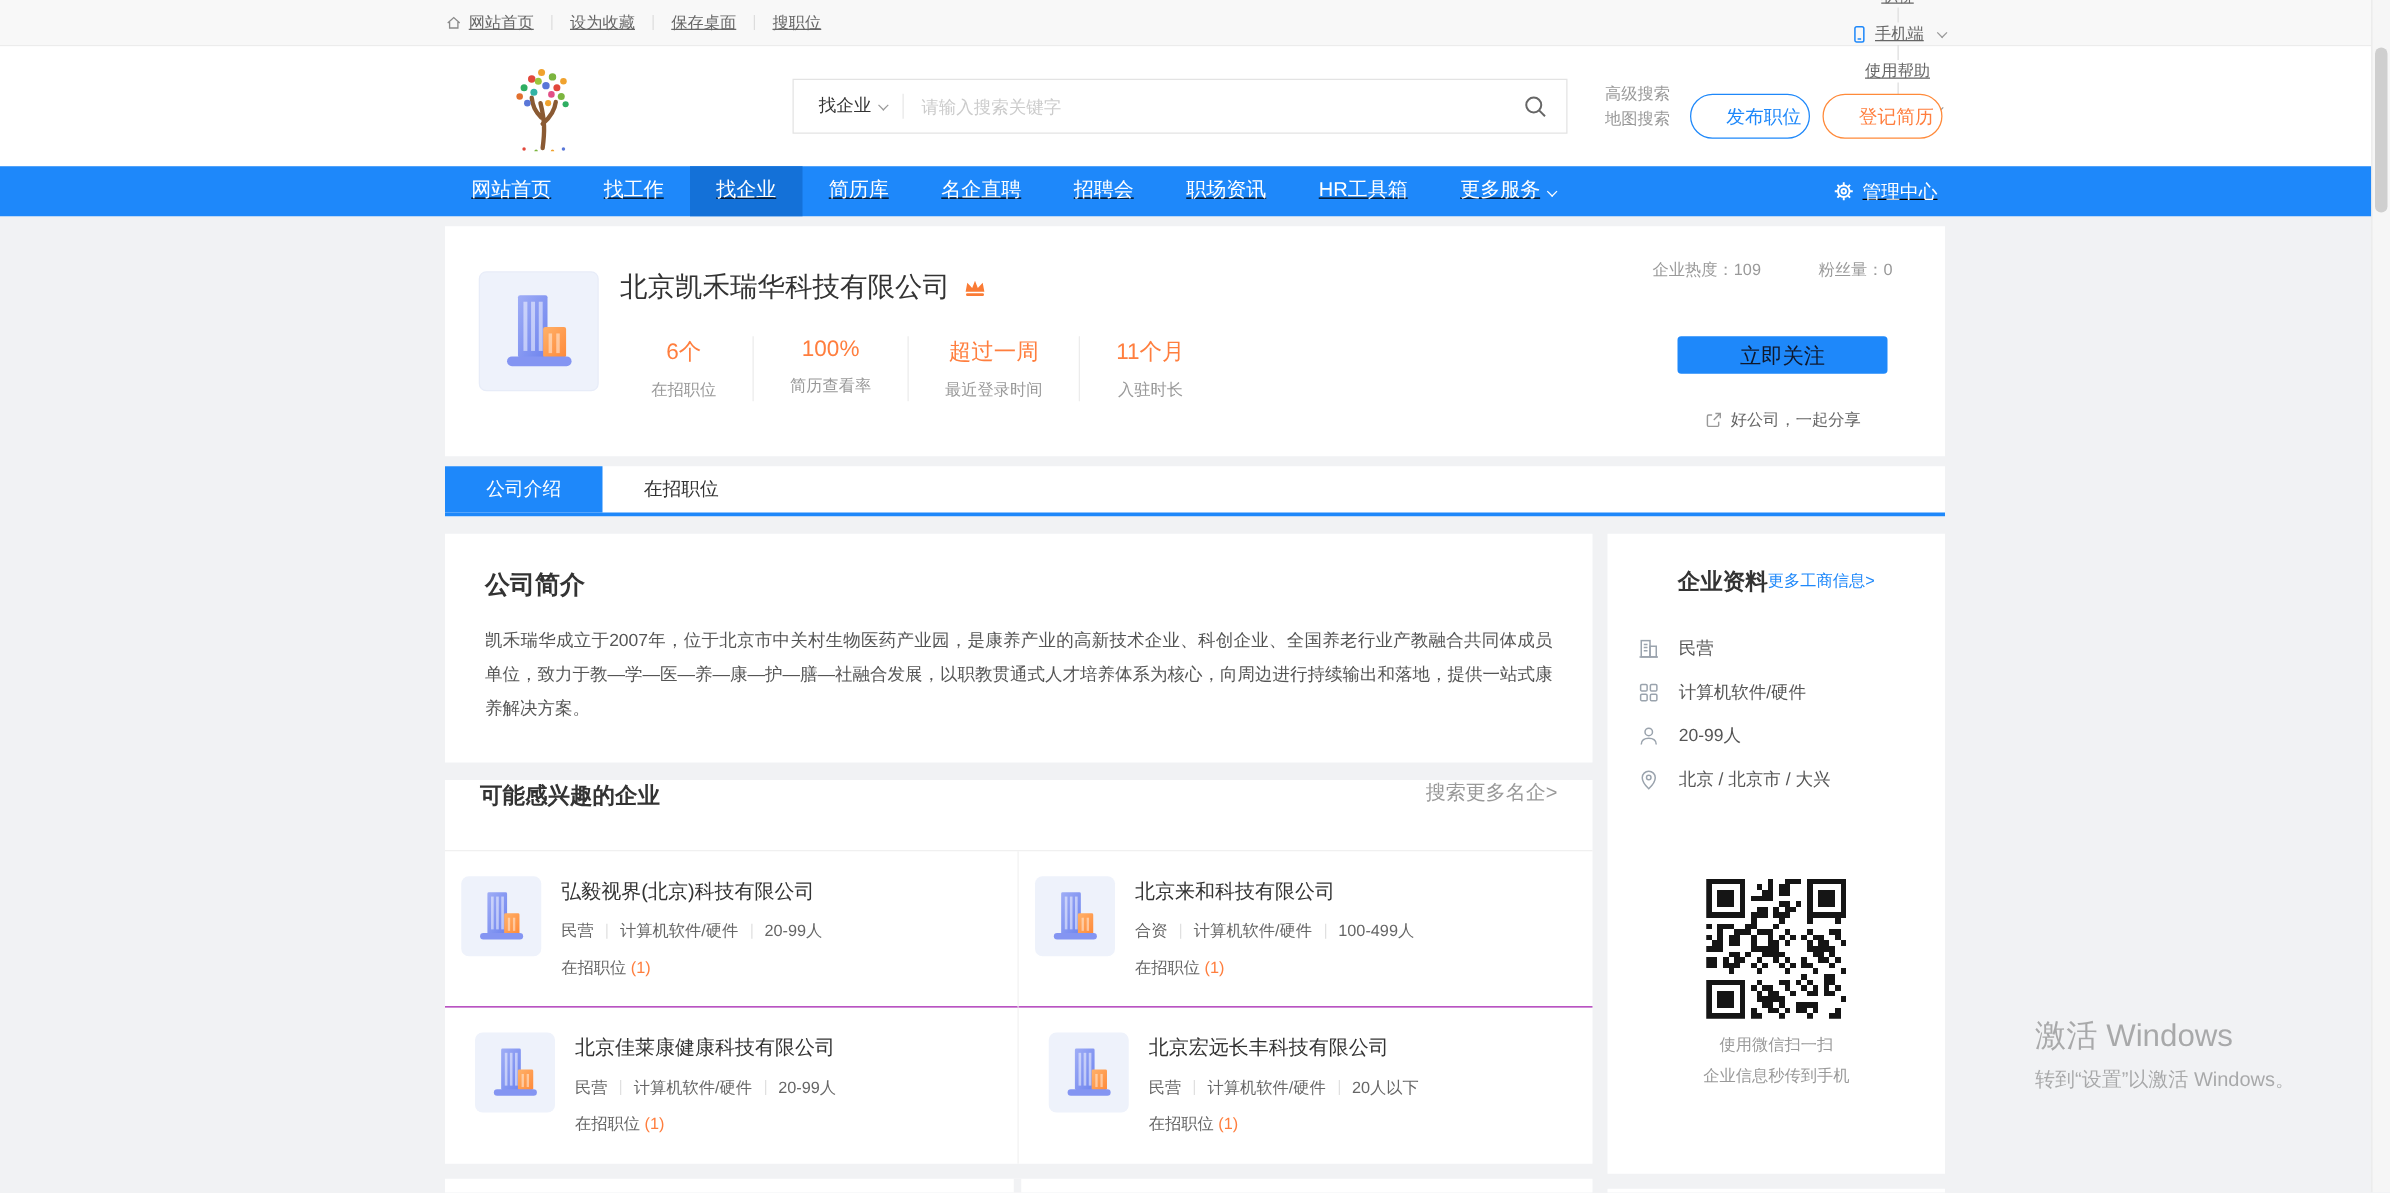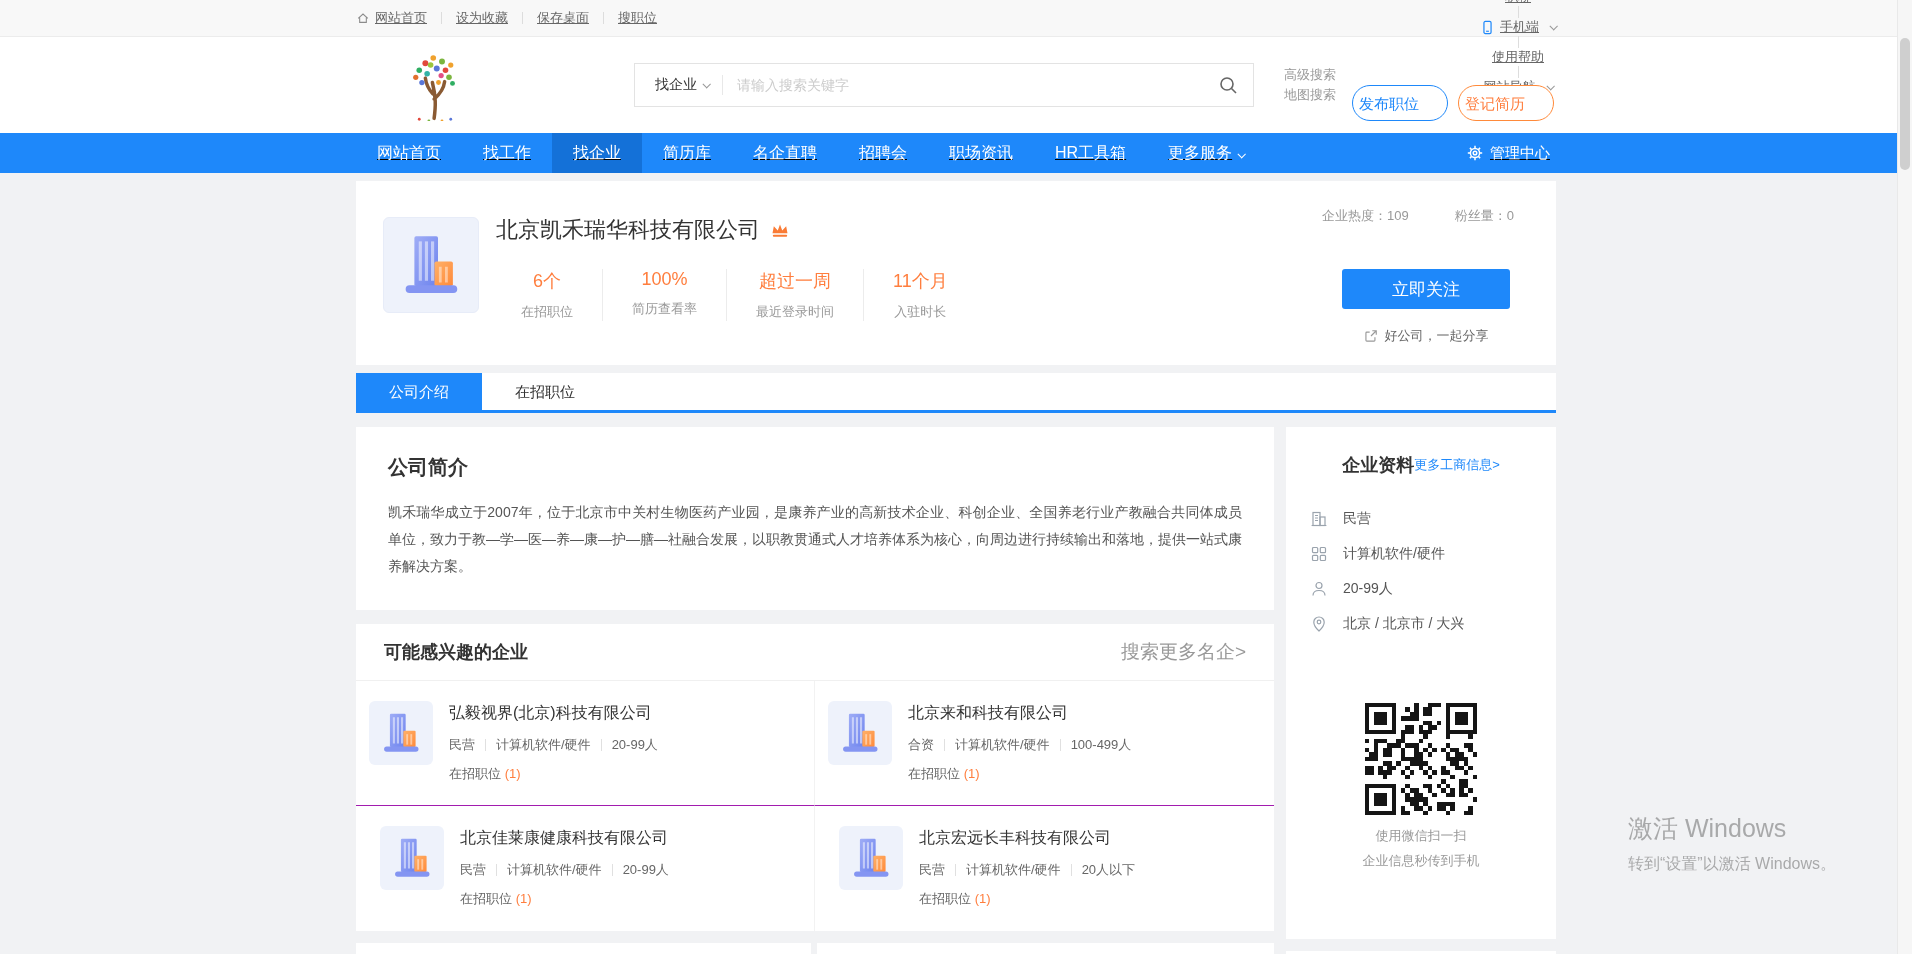--- a/index.html
+++ b/index.html
@@ -28,22 +28,22 @@
   .logo { position:absolute; left:44px; top:10px; width:70px; height:78px; }
   .searchbox { position:absolute; left:278px; top:26px; width:620px; height:44px;
                border:1px solid #e3e3e3; background:#fff; display:flex; align-items:center; }
   .search-cat { padding:0 13px 0 20px; font-size:14px; color:#333; display:flex; align-items:center; cursor:pointer; white-space:nowrap; }
   .search-divider { width:1px; height:20px; background:#e8e8e8; }
   .search-input { flex:1; border:0; outline:0; padding:0 14px; font-size:14px; color:#be185d; font-family:inherit; background:transparent; }
   .search-input::placeholder { color:#ccc; }
   .search-btn { width:50px; height:42px; display:flex; align-items:center; justify-content:center; cursor:pointer; background:transparent; border:0; }
   .adv { position:absolute; left:928px; top:28px; font-size:13px; color:#999; line-height:20px; }
   .adv div { cursor:pointer; }
-  .hd-btn { position:absolute; top:48px; width:96px; height:36px; border-radius:18px; background:#fff;
-            font-size:15px; text-align:left; line-height:34px; cursor:pointer; font-family:inherit; }
+  .hd-btn { position:absolute; top:38px; width:96px; height:36px; border-radius:18px; background:#fff;
+            font-size:15px; text-align:right; line-height:34px; cursor:pointer; font-family:inherit; }
   .btn-post { left:996px; border:1px solid #1e88fa; color:#1e88fa; }
   .btn-resume { left:1102px; border:1px solid #ff8a3a; color:#ff7e3e; }
 
   
   .nav { height:40px; background:#1e88fa; }
   .nav-inner { display:flex; height:40px; }
   .nav-item { padding:0 21px; line-height:40px; color:#fff; font-size:16px; cursor:pointer; white-space:nowrap; }
   .nav-item.active { background:#1471d8; }
   .nav-admin { margin-left:auto; display:flex; align-items:center; gap:7px; color:#fff; font-size:15px; cursor:pointer; padding-right:6px; }
 
@@ -53,44 +53,44 @@
   .c-logo { position:absolute; left:27px; top:36px; width:96px; height:96px; background:#eef2fb;
             border:1px solid #e7ecf8; border-radius:6px; display:flex; align-items:center; justify-content:center; }
   .c-name { position:absolute; left:140px; top:34px; font-size:22px; color:#333; font-weight:500;
             display:flex; gap:10px; align-items:center; }
   .c-stats { position:absolute; left:136px; top:88px; display:flex; }
   .stat { text-align:center; padding:0 29px; border-right:1px solid #ececec; }
   .stat:last-child { border-right:0; }
   .stat-value { font-size:18px; color:#ff7e3e; }
   .stat-label { margin-top:10px; font-size:13px; color:#999; }
   .c-meta { position:absolute; right:42px; top:26px; font-size:13px; color:#999; display:flex; gap:46px; }
-  .c-follow { position:absolute; right:46px; top:88px; width:168px; height:40px; background:#1e88fa;
-              color:#ffffff; font-size:17px; border:0; border-radius:3px; cursor:pointer; font-family:inherit; }
+  .c-follow { position:absolute; right:46px; top:88px; width:168px; height:30px; background:#1e88fa;
+              color:#0f172a; font-size:17px; border:0; border-radius:3px; cursor:pointer; font-family:inherit; }
   .c-share { position:absolute; right:46px; top:146px; width:168px; display:flex; justify-content:center;
              gap:7px; align-items:center; font-size:13px; color:#666; cursor:pointer; }
 
   
   .tabs { margin-top:8px; background:#fff; border-bottom:3px solid #1e88fa; display:flex; height:40px; }
   .tab { line-height:37px; height:37px; font-size:15px; padding:0 33px; cursor:pointer; color:#333; }
   .tab.active { background:#1e88fa; color:#fff; }
 
   
   .content { display:flex; gap:12px; margin-top:14px; align-items:flex-start; }
   .col-left { width:918px; }
   .col-right { width:270px; }
 
   .intro-card { background:#fff; padding:27px 32px 30px; }
   .intro-title { font-size:20px; font-weight:bold; color:#333; }
   .intro-text { margin-top:18px; font-size:14px; color:#555; line-height:27px; text-align:justify; }
 
   .related-card { margin-top:14px; background:#fff; }
-  .related-head { height:57px; display:flex; align-items:center; justify-content:space-between;
+  .related-head { height:57px; display:flex; align-items:flex-start; justify-content:space-between;
                   padding:0 28px; border-bottom:1px solid #f0f0f0; }
   .related-title { font-size:18px; font-weight:bold; color:#333; }
-  .related-more { font-size:19px; color:#999; cursor:pointer; }
+  .related-more { font-size:16px; color:#999; cursor:pointer; }
   .rc-grid { display:grid; grid-template-columns:1fr 1fr; }
   .rc-cell { padding:20px 24px; height:125px; cursor:pointer; }
   .rc-cell:nth-child(odd) { border-right:1px solid #f2f2f2; }
   .rc-cell:nth-child(-n+2) { border-bottom:1px solid #a21caf;padding-left:13px; }
   .rc-inner { display:flex; gap:16px; }
   .rc-logo { width:64px; height:64px; background:#eef2fb; border-radius:6px; flex:none;
              display:flex; align-items:center; justify-content:center; }
   .rc-name { font-size:16px; color:#333; margin-top:2px; }
   .rc-meta { margin-top:12px; font-size:13px; color:#666; display:flex; align-items:center; }
   .m-sep { width:1px; height:12px; background:#e0e0e0; margin:0 10px; }

